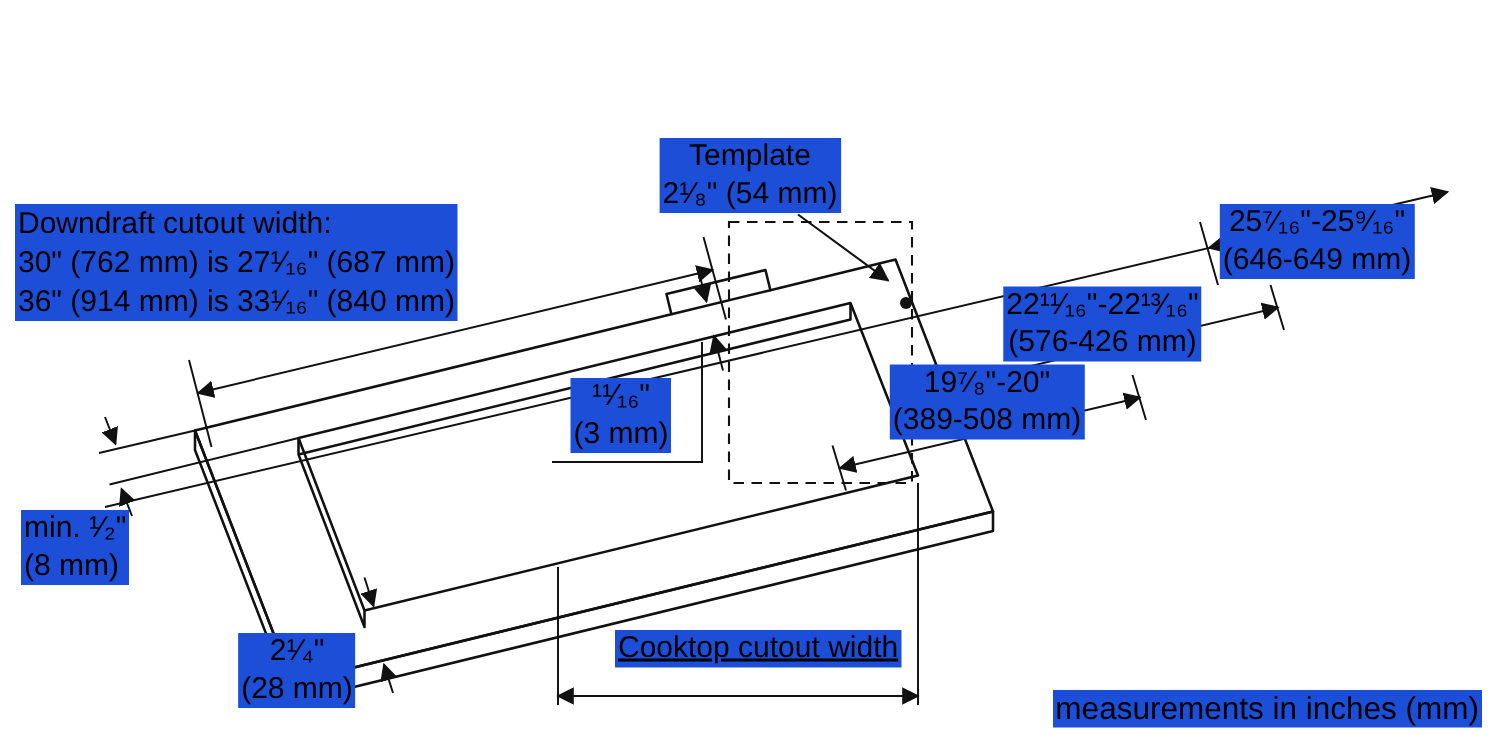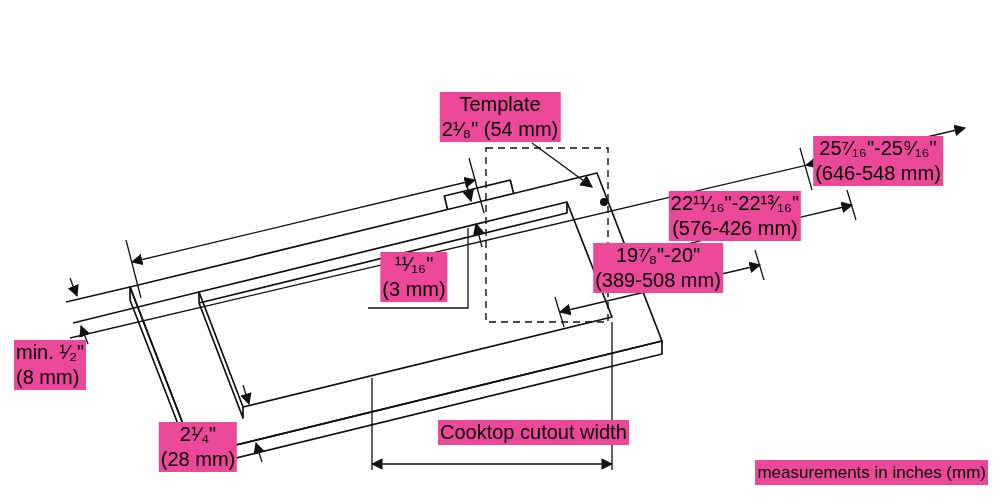--- a/index.html
+++ b/index.html
@@ -3,24 +3,24 @@
 <meta charset="utf-8">
 <style>
   html,body{margin:0;padding:0;background:#fff;}
   #canvas{
     position:relative;width:1000px;height:500px;background:#ffffff;overflow:hidden;
     font-family:"Liberation Sans","DejaVu Sans",sans-serif;color:#000;
   }
   #canvas svg{position:absolute;left:0;top:0;}
   .lbl{
     position:absolute;font-size:20px;line-height:25px;white-space:nowrap;
-    background:#ec4899;padding:0 2px;color:#000;
+    background:#1d4ed8;padding:0 2px;color:#000;
   }
   .center{transform:translateX(-50%);text-align:center;}
-  .footer{font-size:17px;}
+  .footer{font-size:21px;}
 </style>
 </head>
 <body>
 
 <div id="canvas">
 
   <svg width="1000" height="500" viewBox="0 0 1000 500">
     <defs>
       <marker id="arr" viewBox="0 0 10 10" refX="9" refY="5" markerWidth="9" markerHeight="9" orient="auto-start-reverse">
         <path d="M0,0 L10,5 L0,10 z" fill="#111"></path>
@@ -77,24 +77,29 @@
       <path d="M243,385 L249,404" marker-end="url(#arr)"></path>
       <path d="M262,462 L256,443" marker-end="url(#arr)"></path>
     </g>
   </svg>
 
   <div class="lbl center" style="left:500px;top:92px;">
     <div>Template</div>
     <div>2¹⁄₈" (54 mm)</div>
   </div>
 
+  <div class="lbl" style="left:10px;top:136px;line-height:26px;">
+    <div>Downdraft cutout width:</div>
+    <div>30" (762 mm) is 27¹⁄₁₆" (687 mm)</div>
+    <div>36" (914 mm) is 33¹⁄₁₆" (840 mm)</div>
+  </div>
 
   <div class="lbl center" style="left:878px;top:136px;">
     <div>25⁷⁄₁₆"-25⁹⁄₁₆"</div>
-    <div>(646-548 mm)</div>
+    <div>(646-649 mm)</div>
   </div>
 
   <div class="lbl center" style="left:735px;top:191px;">
     <div>22¹¹⁄₁₆"-22¹³⁄₁₆"</div>
     <div>(576-426 mm)</div>
   </div>
 
   <div class="lbl center" style="left:658px;top:243px;">
     <div>19⁷⁄₈"-20"</div>
     <div>(389-508 mm)</div>
@@ -108,17 +113,17 @@
   <div class="lbl" style="left:14px;top:340px;">
     <div>min. ¹⁄₂"</div>
     <div>(8 mm)</div>
   </div>
 
   <div class="lbl center" style="left:198px;top:422px;">
     <div>2¹⁄₄"</div>
     <div>(28 mm)</div>
   </div>
 
-  <div class="lbl" style="left:438px;top:420px;">Cooktop cutout width</div>
+  <div class="lbl" style="left:410px;top:420px;text-decoration:underline;">Cooktop cutout width</div>
 
   <div class="lbl footer" style="right:12px;top:460px;">measurements in inches (mm)</div>
 
 </div>
 
 </body></html>

